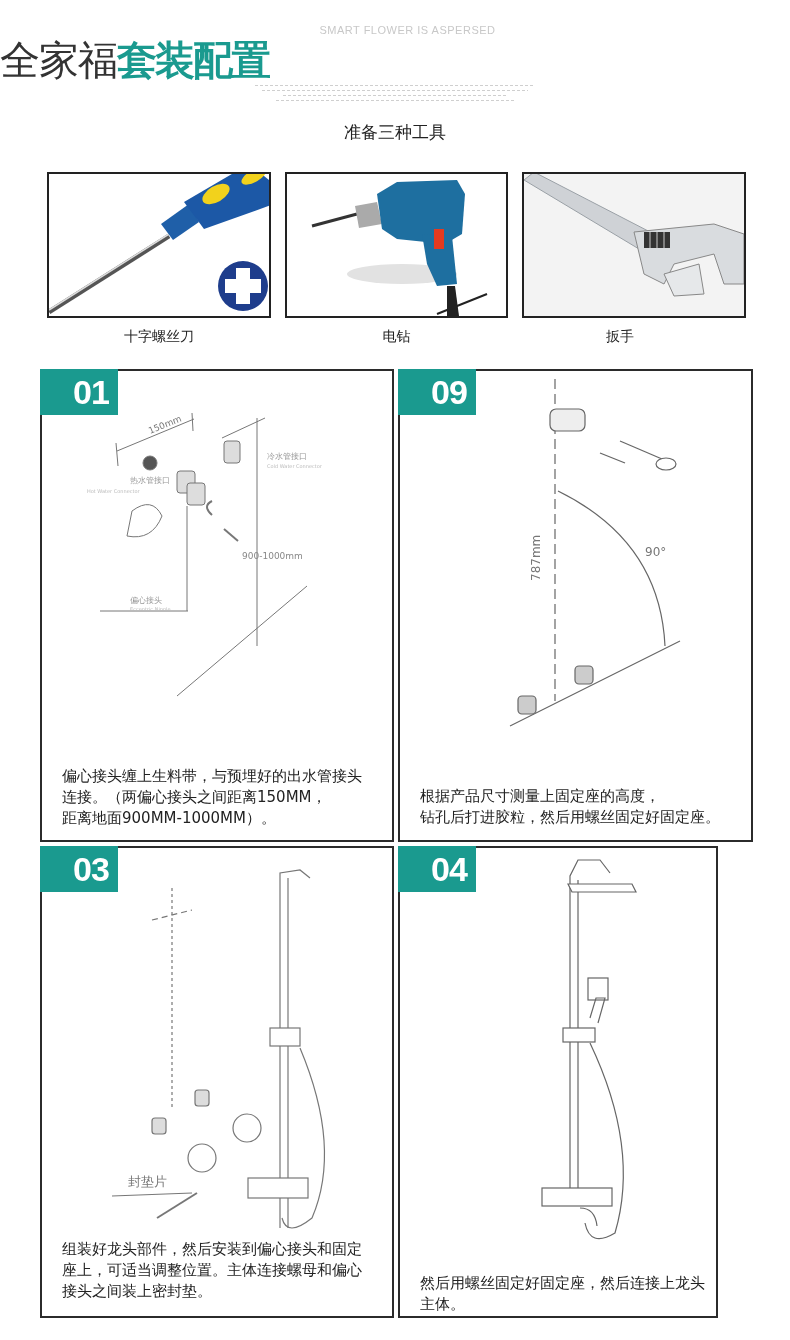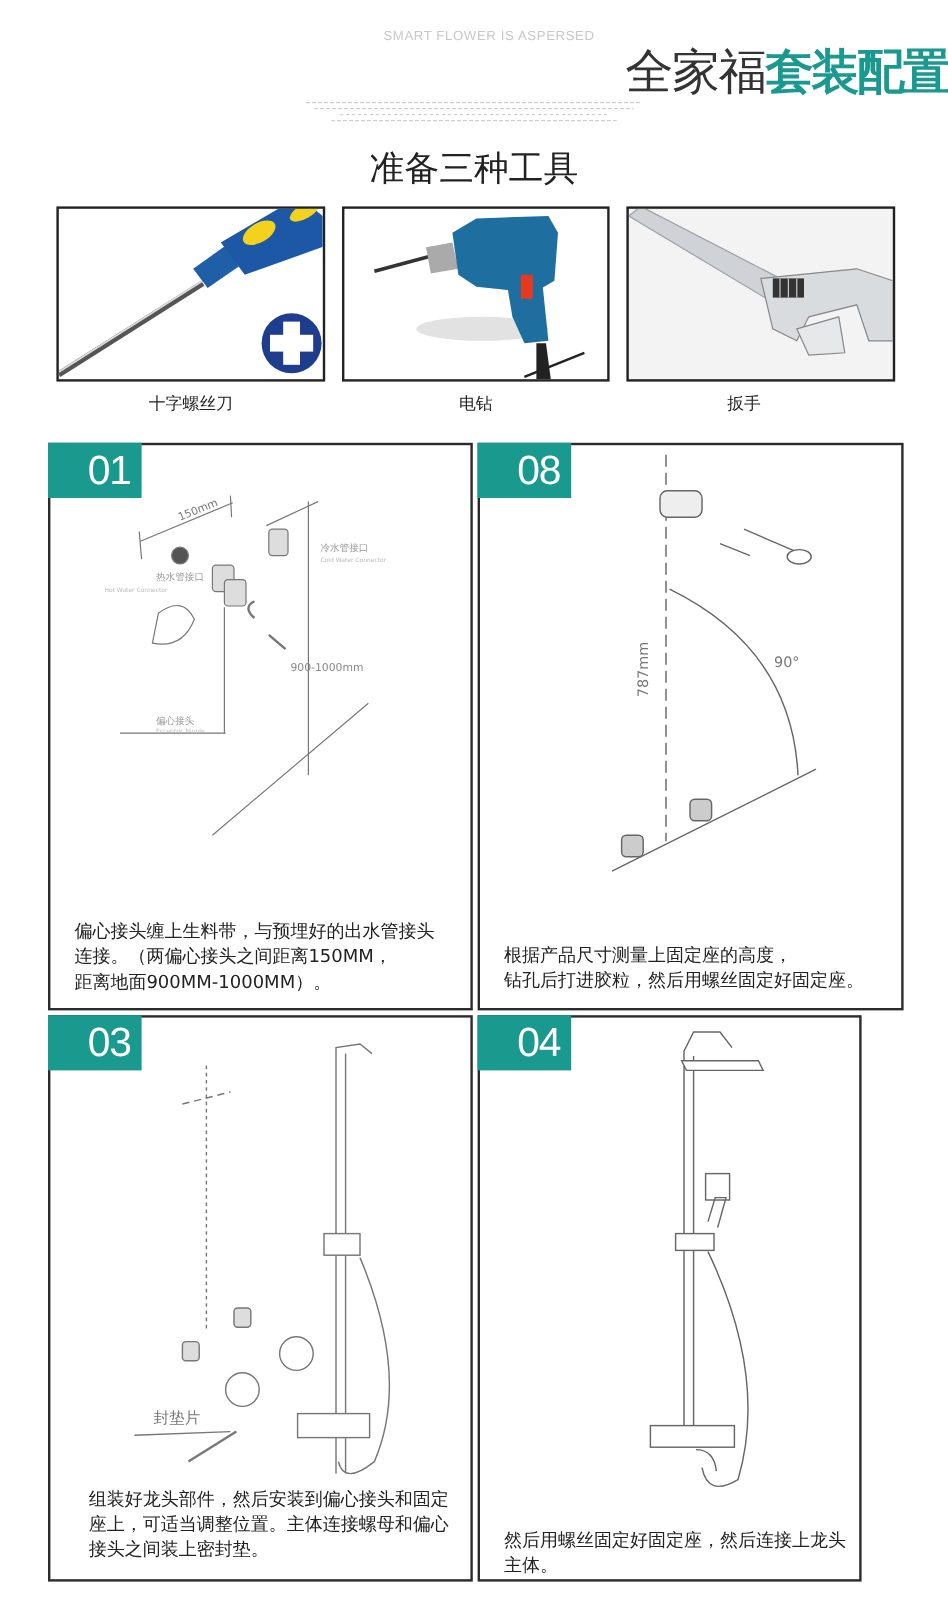--- a/index.html
+++ b/index.html
@@ -1,34 +1,34 @@
 <!DOCTYPE html>
 <html><head>
 <meta charset="utf-8">
 <style>
   * { box-sizing: border-box; margin: 0; padding: 0; }
   html, body { width: 790px; height: 1340px; background: #ffffff; overflow: hidden; }
   body { position: relative; font-family: "DejaVu Sans", "Liberation Sans", sans-serif; color: #222; }
 
   .brand-en { position: absolute; left: 0; width: 790px; top: 24px; text-align: center;
     font-family: "Liberation Sans", sans-serif; font-size: 11px; letter-spacing: 0.5px; color: #c8c8c8; padding-left: 25px; }
-  .brand-title { position: absolute; left: 0; width: 790px; top: 36px; text-align: right; font-size: 40px; line-height: 48px; white-space: nowrap; }
+  .brand-title { position: absolute; left: 0; width: 790px; top: 36px; text-align: left; font-size: 40px; line-height: 48px; white-space: nowrap; }
   .brand-thin { color: #333; font-weight: 300; letter-spacing: -1px; }
   .brand-bold { color: #1a9a8f; font-weight: bold; letter-spacing: -2px; }
   .brand-fine { position: absolute; left: 255px; width: 280px; top: 85px; }
   .brand-fine div { height: 1px; margin: 0 auto 4px; background: repeating-linear-gradient(90deg, #cfcfcf 0 3px, transparent 3px 5px); }
 
-  .tools-title { position: absolute; left: 0; width: 790px; top: 121px; text-align: center; font-size: 29px; color: #222; }
+  .tools-title { position: absolute; left: 0; width: 790px; top: 121px; text-align: center; font-size: 17px; color: #222; }
 
   .tool-box { position: absolute; top: 172px; height: 146px; border: 2px solid #222; background: #fff; overflow: hidden; }
   .tool-label { position: absolute; top: 328px; text-align: center; font-size: 14px; color: #222; }
 
   .step { position: absolute; border: 2px solid #2b2b2b; background: #fff; }
   .badge { position: absolute; left: -2px; top: -2px; width: 78px; height: 46px; background: #1a9a8f; color: #fff;
-    font-family: "Liberation Sans", sans-serif; font-weight: normal; font-size: 34px; line-height: 46px; text-align: center; letter-spacing: -1px; padding-left: 24px; }
+    font-family: "Liberation Sans", sans-serif; font-weight: bold; font-size: 34px; line-height: 46px; text-align: center; letter-spacing: -1px; padding-left: 24px; }
   .step-text { position: absolute; left: 20px; right: 10px; font-size: 15px; line-height: 21px; color: #222; }
   .step svg { position: absolute; left: 0; top: 0; }
 </style>
 </head>
 <body>
 
 <div class="brand-en">SMART FLOWER IS ASPERSED</div>
 <div class="brand-title">
   <span class="brand-thin">全家福</span><span class="brand-bold">套装配置</span>
 </div>
@@ -128,21 +128,21 @@
       <rect x="150" y="38" width="35" height="22" rx="6" fill="#eee"></rect>
       <rect x="118" y="325" width="18" height="18" rx="4" fill="#ccc"></rect>
       <rect x="175" y="295" width="18" height="18" rx="4" fill="#ccc"></rect>
       <line x1="220" y1="70" x2="262" y2="88"></line>
       <ellipse cx="266" cy="93" rx="10" ry="6" fill="#fff"></ellipse>
       <line x1="200" y1="82" x2="225" y2="92"></line>
     </g>
     <text x="140" y="210" fill="#777" font-size="12" transform="rotate(-90 140 210)">787mm</text>
     <text x="245" y="185" fill="#777" font-size="12">90°</text>
   </svg>
-  <div class="badge">08</div>
+  <div class="badge">09</div>
   <div class="step-text" style="top:415px;">
     <div>根据产品尺寸测量上固定座的高度，</div>
     <div>钻孔后打进胶粒，然后用螺丝固定好固定座。</div>
   </div>
 </div>
 
 <div class="step" style="left:40px; top:846px; width:354px; height:472px;">
   <svg width="350" height="390" viewBox="0 0 350 390">
     <g stroke="#777" fill="none" stroke-width="1.2">
       <line x1="130" y1="40" x2="130" y2="260" stroke-dasharray="3 3"></line>
@@ -155,21 +155,21 @@
       <rect x="110" y="270" width="14" height="16" rx="3" fill="#ddd"></rect>
       <rect x="153" y="242" width="14" height="16" rx="3" fill="#ddd"></rect>
       <circle cx="160" cy="310" r="14" fill="#fff"></circle>
       <circle cx="205" cy="280" r="14" fill="#fff"></circle>
       <line x1="115" y1="370" x2="155" y2="345" stroke-width="2"></line>
       <line x1="70" y1="348" x2="150" y2="345"></line>
     </g>
     <text x="86" y="338" fill="#777" font-size="13">封垫片</text>
   </svg>
   <div class="badge">03</div>
-  <div class="step-text" style="top:391px;margin-left:12px;">
+  <div class="step-text" style="top:391px;">
     <div>组装好龙头部件，然后安装到偏心接头和固定</div>
     <div>座上，可适当调整位置。主体连接螺母和偏心</div>
     <div>接头之间装上密封垫。</div>
   </div>
 </div>
 
 <div class="step" style="left:398px; top:846px; width:320px; height:472px;">
   <svg width="351" height="410" viewBox="0 0 351 410">
     <g stroke="#666" fill="none" stroke-width="1.2">
       <path d="M170 350 L170 28 L178 12 L200 12 L210 25"></path>

